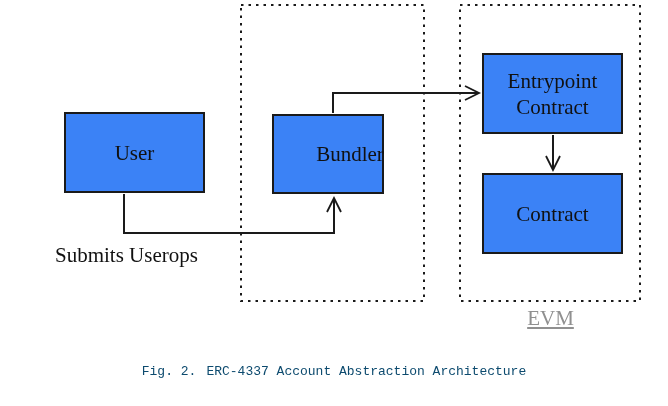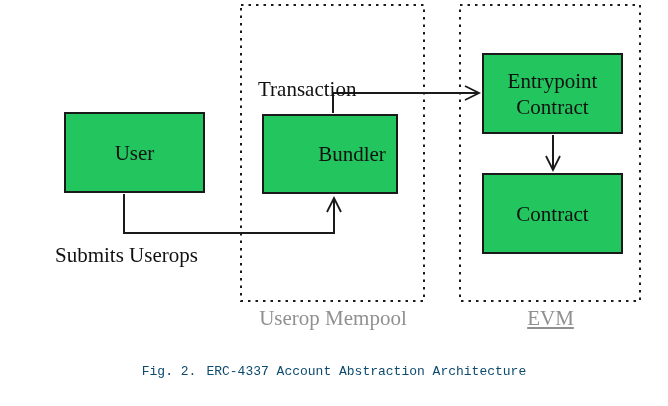--- a/index.html
+++ b/index.html
@@ -14,31 +14,31 @@
     overflow: hidden;
   }
   .wires {
     position: absolute;
     left: 0; top: 0;
     width: 668px; height: 406px;
   }
   .node {
     position: absolute;
     border: 2px solid #1a1a1a;
-    background: #22c55e;
+    background: #3b82f6;
     display: flex;
     flex-direction: column;
     align-items: center;
     justify-content: center;
     font-size: 21px;
     line-height: 26px;
     text-align: center;
   }
   .node-user        { left: 64px;  top: 112px; width: 141px; height: 81px; }
-  .node-bundler     { left: 262px; top: 114px; width: 136px; height: 80px; padding-left: 44px; }
+  .node-bundler     { left: 272px; top: 114px; width: 112px; height: 80px; padding-left: 44px; }
   .node-entrypoint  { left: 482px; top: 53px;  width: 141px; height: 81px; }
   .node-wallets     { left: 482px; top: 173px; width: 141px; height: 81px; }
   .edge-label {
     position: absolute;
     font-size: 21px;
     line-height: 24px;
     white-space: pre;
   }
   .lbl-submits-bundle  { left: 258px; top: 29px; }
   .lbl-submits-userops { left: 55px;  top: 243px; }
@@ -95,26 +95,24 @@
   <div class="node node-entrypoint">
     <span>Entrypoint</span>
     <span>Contract</span>
   </div>
 
   <div class="node node-wallets">
     <span>Contract</span>
   </div>
 
   <div class="edge-label lbl-submits-bundle">
-    <div>Transaction</div>
   </div>
 
   <div class="edge-label lbl-submits-userops">Submits Userops</div>
 
-  <div class="container-label lbl-mempool">Userop Mempool</div>
 
   <div class="container-label lbl-evm">EVM</div>
 
   <div class="caption">
     <span>Fig. 2.</span><span class="gap"></span><span>ERC-4337 Account Abstraction Architecture</span>
   </div>
 
 </div>
 
 </body></html>

